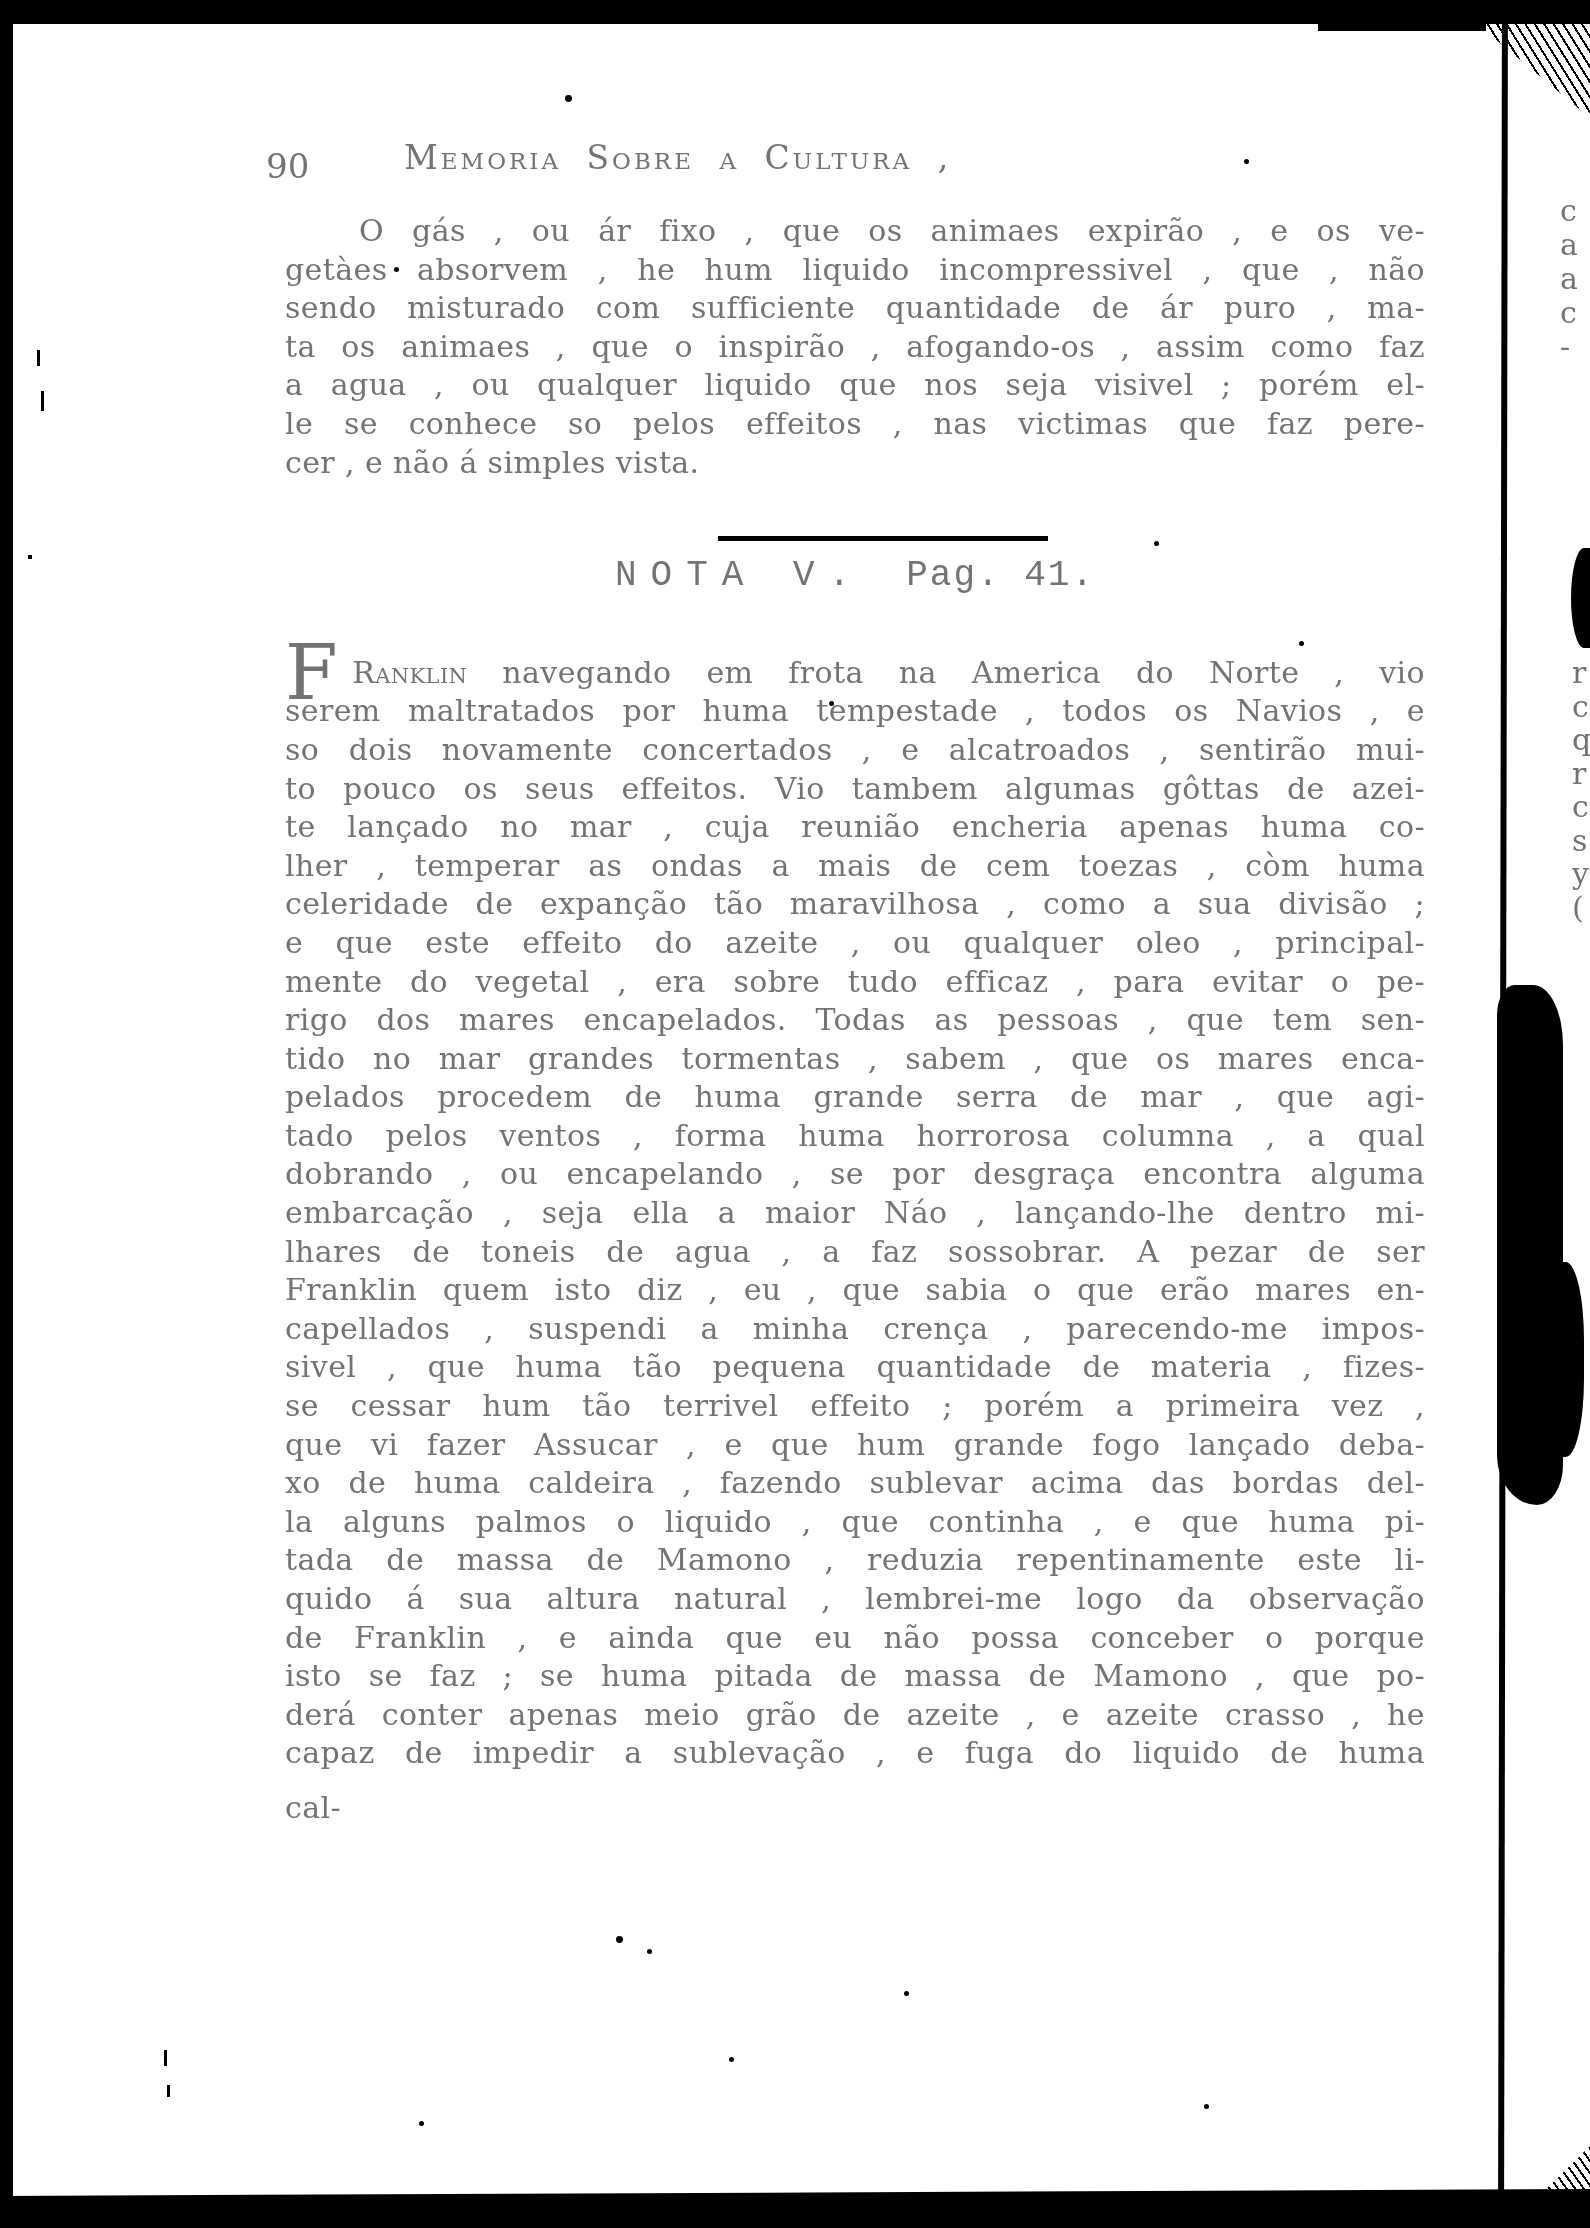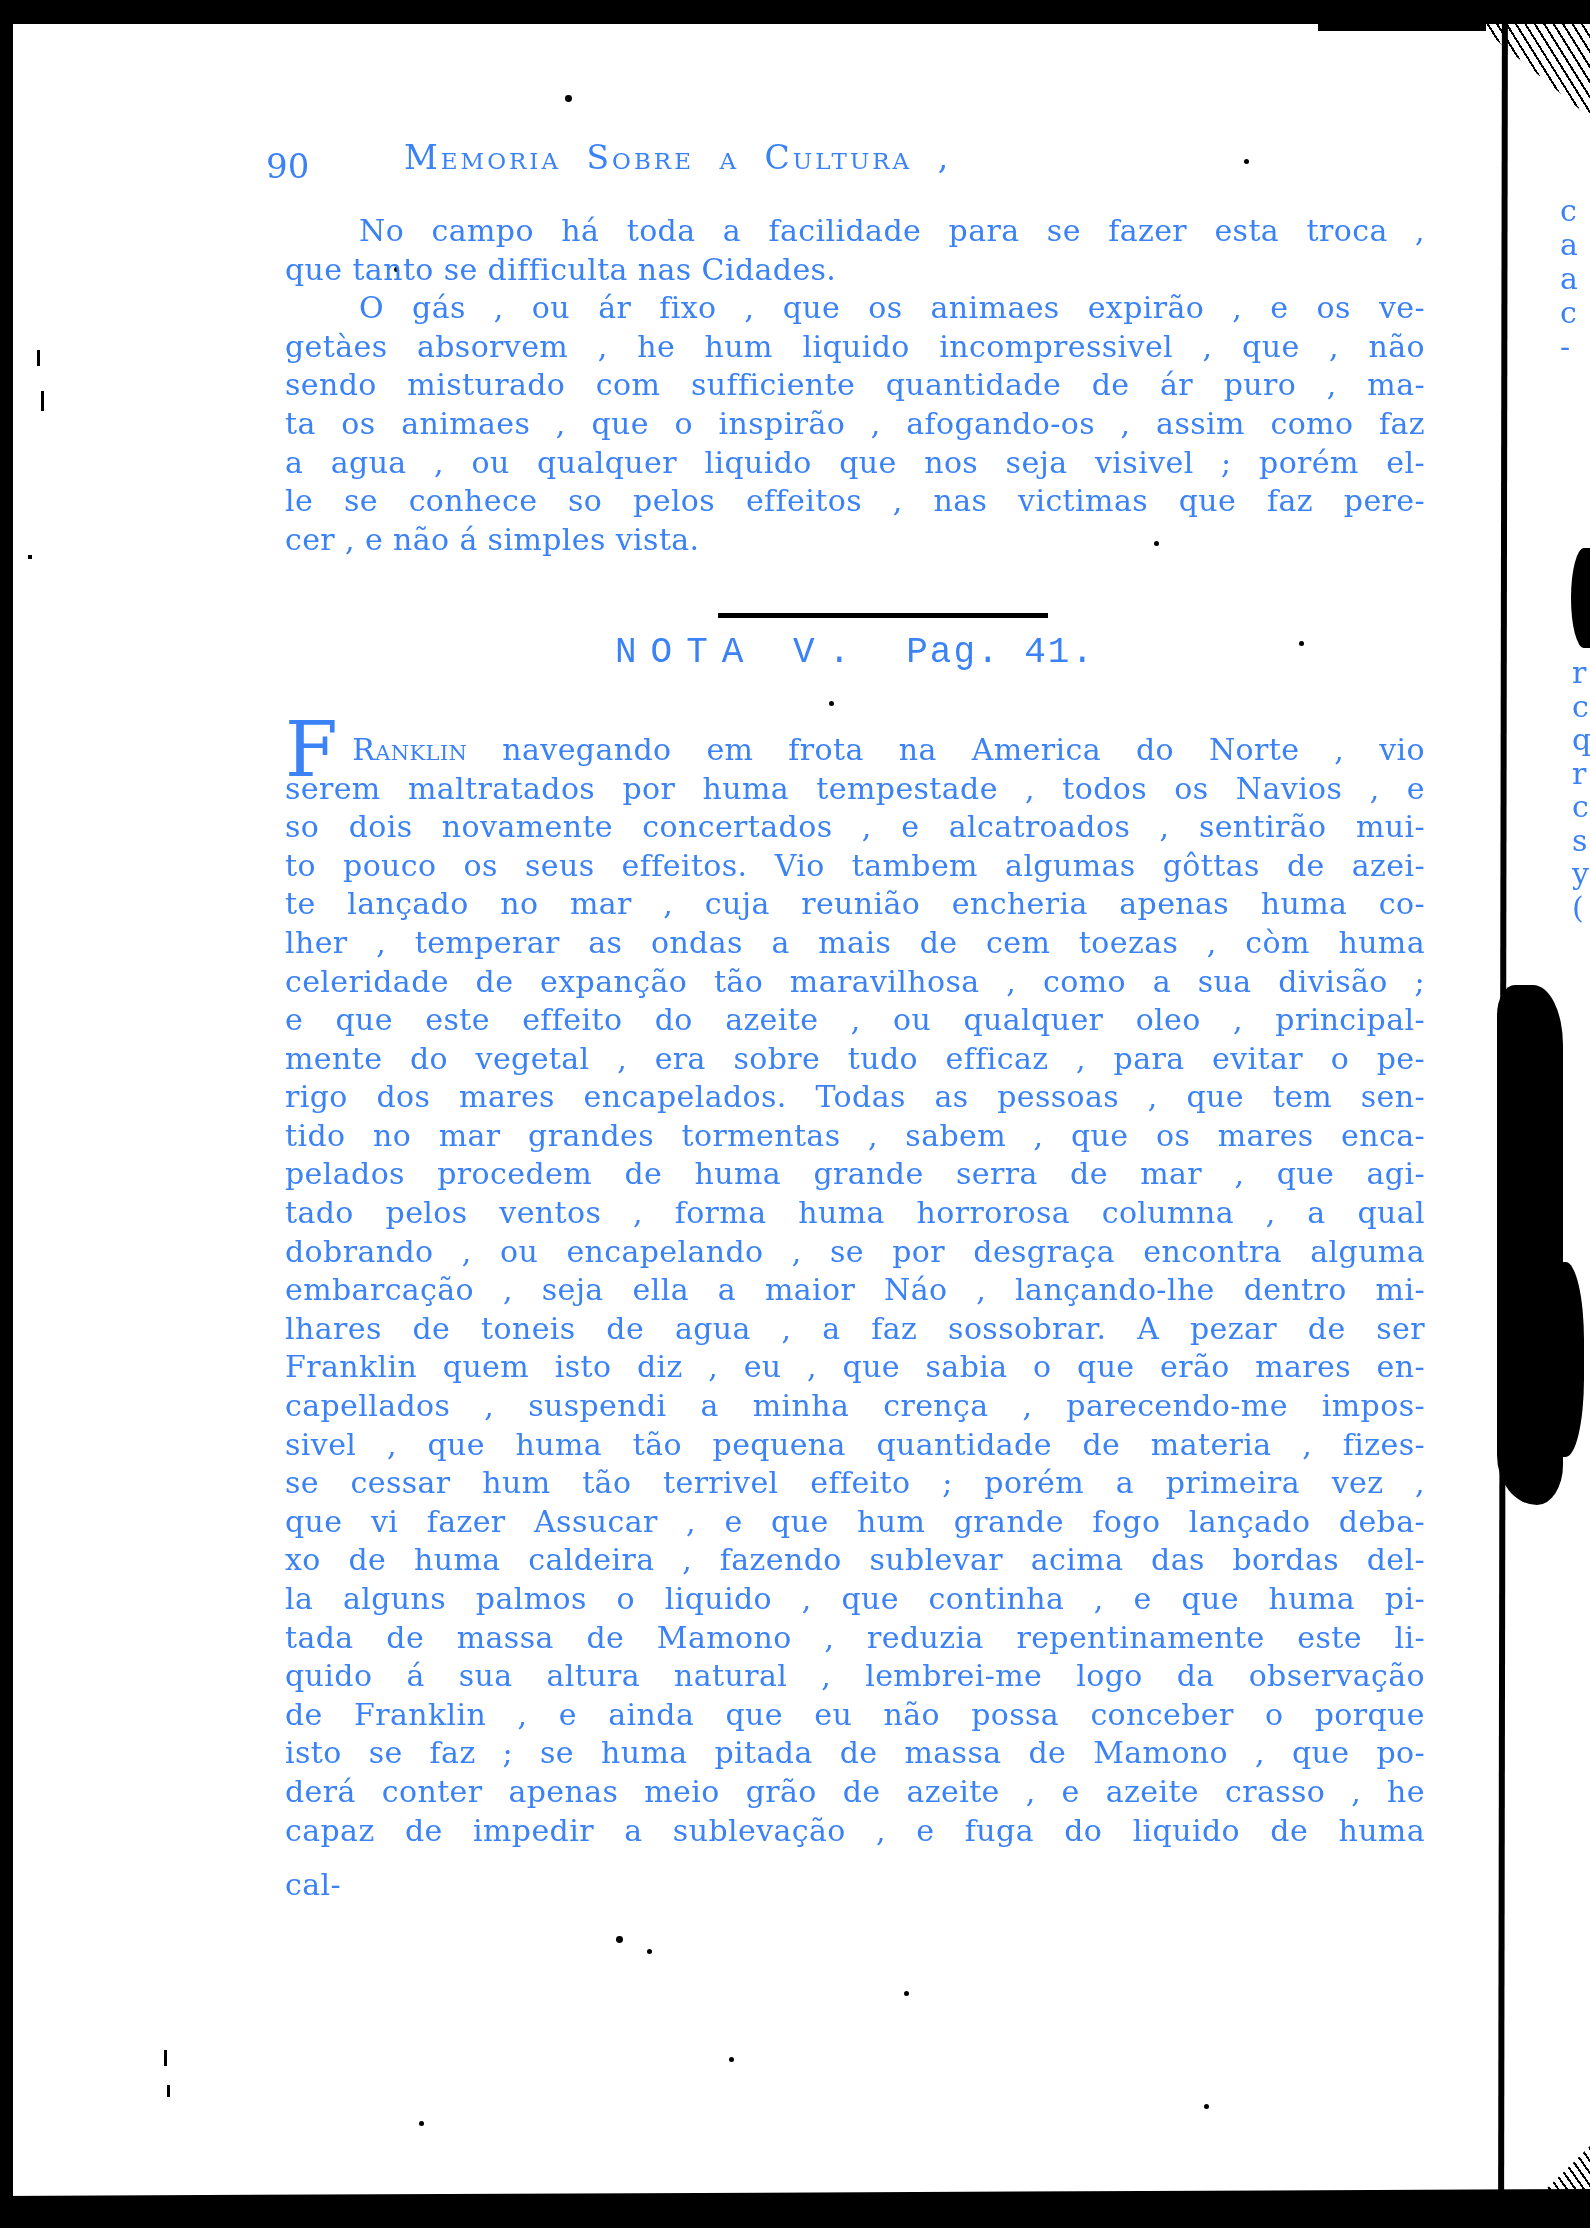--- a/index.html
+++ b/index.html
@@ -1,17 +1,17 @@
 <!DOCTYPE html>
 <html><head>
 <meta charset="utf-8">
 <style>
   html,body{margin:0;padding:0;background:#ffffff;}
   .scan{position:relative;width:1590px;height:2228px;background:#ffffff;overflow:hidden;
-        font-family:"DejaVu Serif", serif;color:#3b82f6;}
+        font-family:"DejaVu Serif", serif;color:#737373;}
 
   
   .bar-top{position:absolute;left:0;top:0;width:1590px;height:24px;background:#000;}
   .bar-top-notch{position:absolute;left:1318px;top:0;width:168px;height:31px;background:#000;}
   .strip-left{position:absolute;left:0;top:0;width:13px;height:2228px;background:#000;}
   .bar-bottom{position:absolute;left:-5px;top:2196px;width:1605px;height:44px;background:#000;
               transform:rotate(-0.25deg);transform-origin:left center;}
   .gutter-line{position:absolute;left:1500px;top:18px;width:6px;height:2190px;background:#000;
                transform:rotate(0.1deg);}
   .hatch-tr{position:absolute;left:1432px;top:0;width:158px;height:118px;
@@ -80,24 +80,20 @@
   <div class="tick" style="left:28px;top:555px;width:4px;height:4px;"></div>
   <div class="tick" style="left:164px;top:2050px;width:3px;height:16px;"></div>
   <div class="tick" style="left:167px;top:2085px;width:3px;height:12px;"></div>
   <div class="speck"></div>
 
   <div class="pagenum">90</div>
   <div class="running">Memoria Sobre a Cultura ,</div>
 
   <div class="textcol">
 
-    <div class="para indent-first plain-last">
-        <div>No campo há toda a facilidade para se fazer esta troca ,</div>
-        <div>que tanto se difficulta nas Cidades.</div>
-      </div>
 
     <div class="para indent-first plain-last">
         <div>O gás , ou ár fixo , que os animaes expirão , e os ve-</div>
         <div>getàes absorvem , he hum liquido incompressivel , que , não</div>
         <div>sendo misturado com sufficiente quantidade de ár puro , ma-</div>
         <div>ta os animaes , que o inspirão , afogando-os , assim como faz</div>
         <div>a agua , ou qualquer liquido que nos seja visivel ; porém el-</div>
         <div>le se conhece so pelos effeitos , nas victimas que faz pere-</div>
         <div>cer , e não á simples vista.</div>
       </div>

